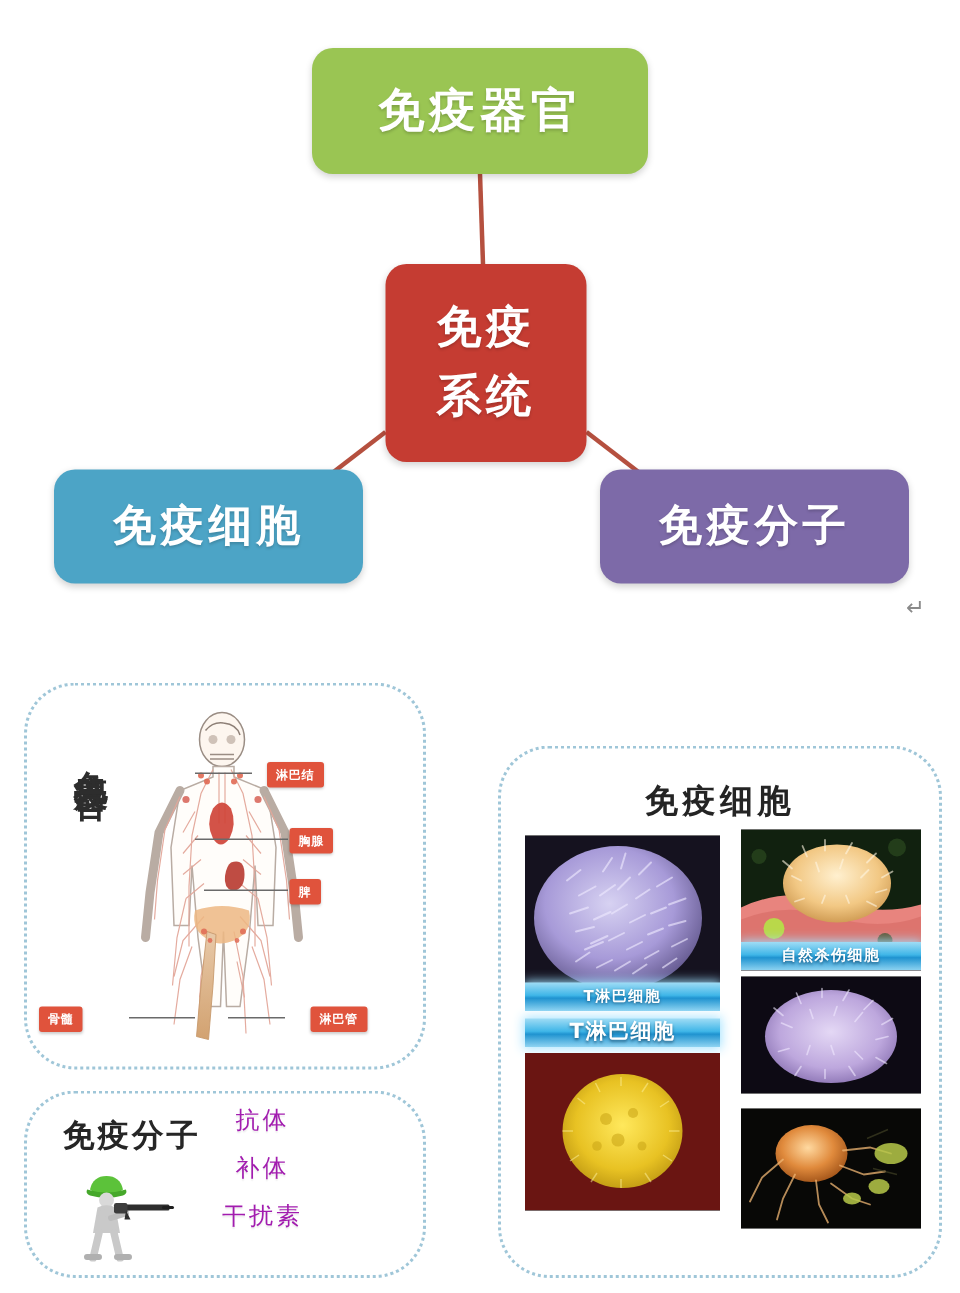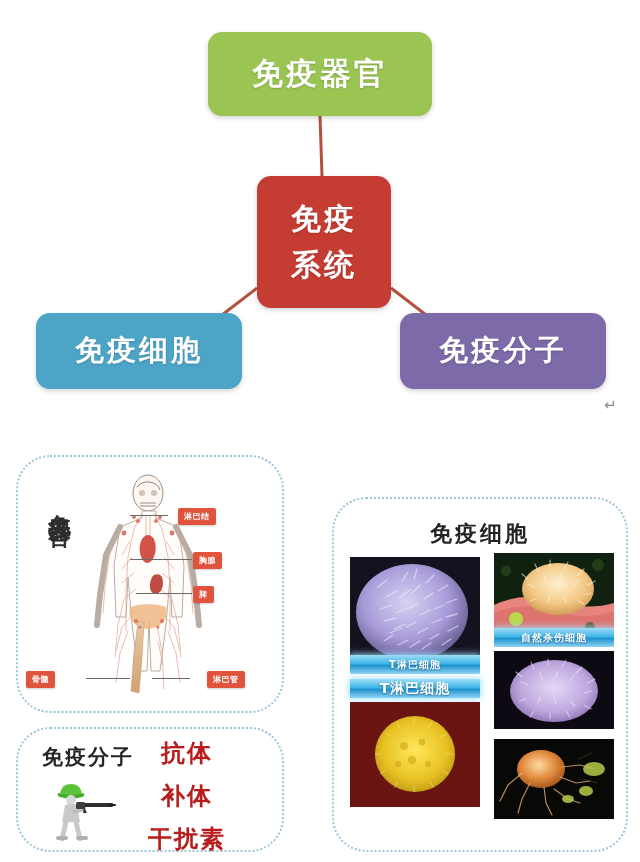--- a/index.html
+++ b/index.html
@@ -82,21 +82,21 @@
   
   .mol-title{
     position:absolute;left:24px;top:14px;
     font-size:21px;font-weight:700;color:#262626;letter-spacing:2px;
   }
   .mol-list{
     position:absolute;left:130px;top:8px;
     display:flex;flex-direction:column;align-items:center;gap:11px;
   }
   .mol-item{
-    font-size:24px;font-weight:700;color:#b91c1c;
+    font-size:16px;font-weight:400;color:#a21caf;
     letter-spacing:2px;
     text-shadow:0 1px 1px rgba(0,0,0,.08);
   }
   .soldier{position:absolute;left:28px;top:50px;width:74px;height:62px;}
 
   
   .cells-title{
     position:absolute;left:0;top:20px;width:100%;
     text-align:center;
     font-size:22px;font-weight:700;color:#242424;letter-spacing:3px;

